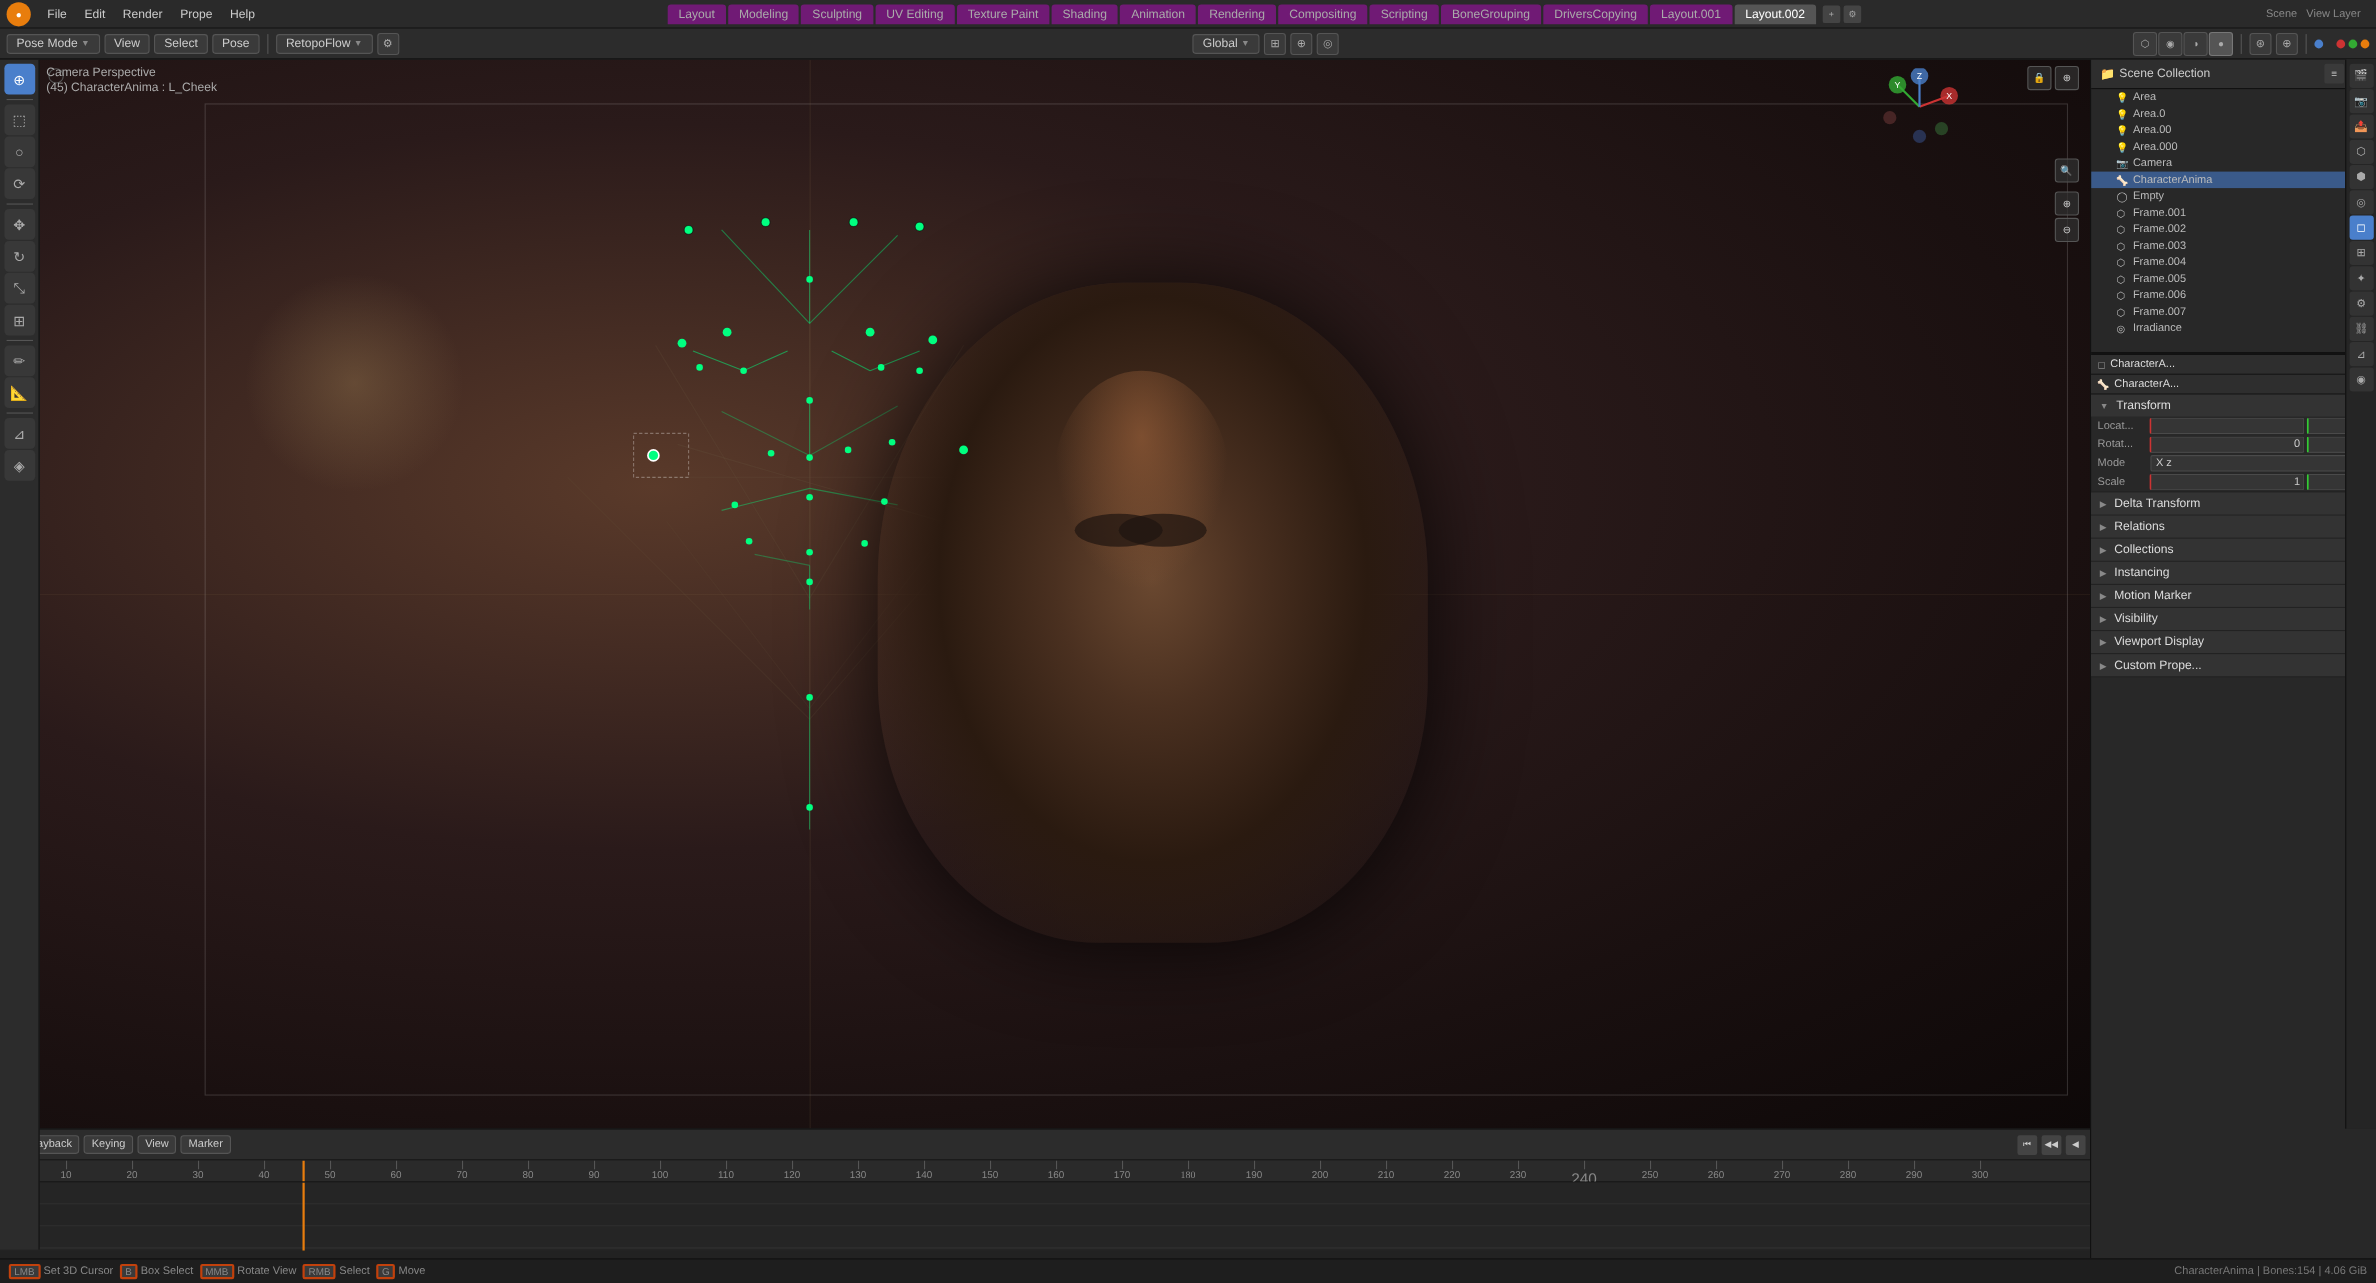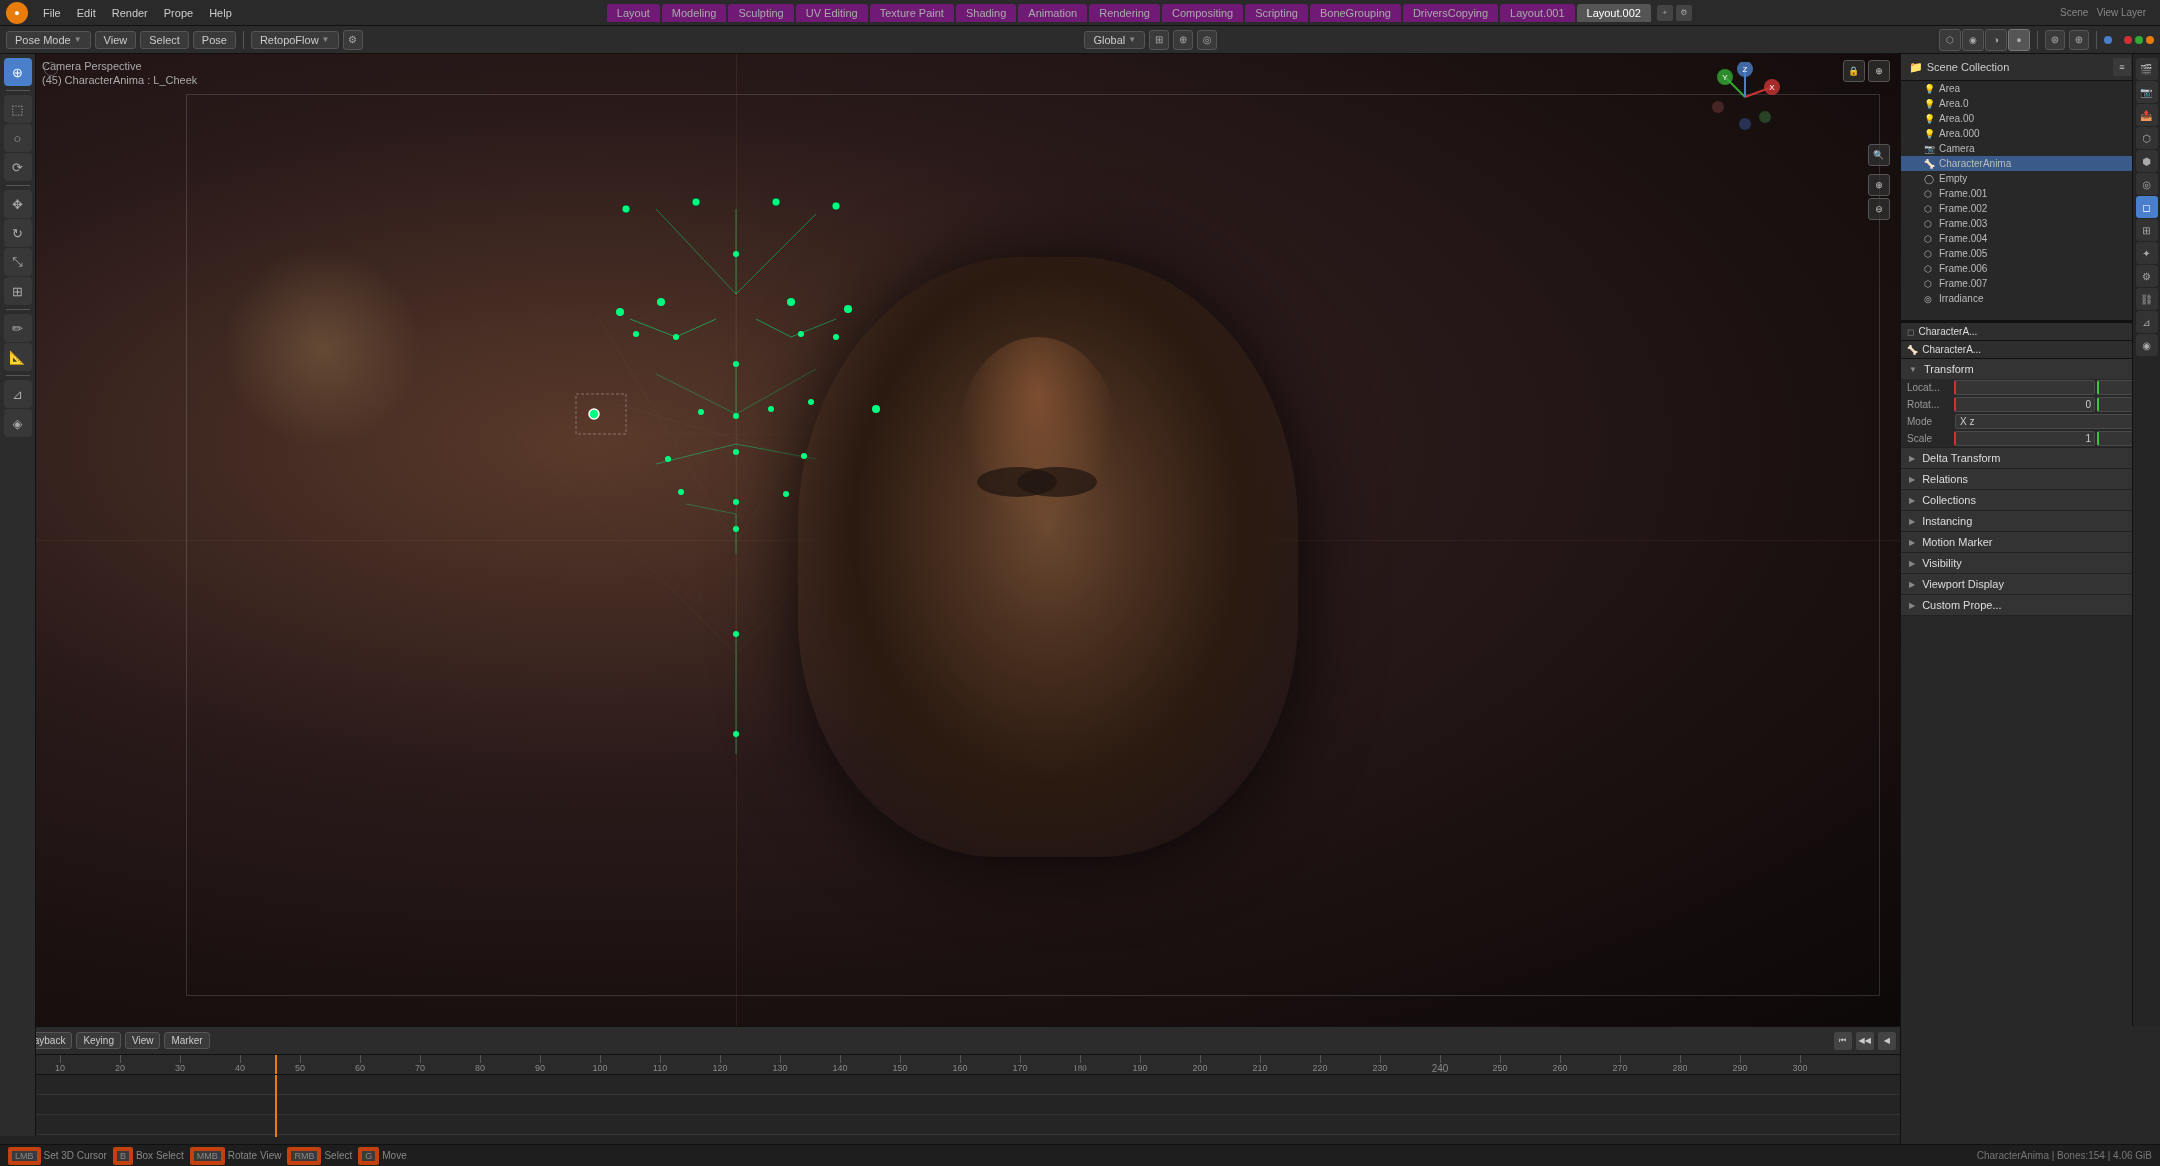--- a/index.html
+++ b/index.html
@@ -293,21 +293,21 @@
       background: #1e1e1e;
       border-top: 1px solid #111;
       display: flex; align-items: center;
       padding: 0 8px; gap: 6px;
       font-size: 10px; color: #888;
       z-index: 200;
     }
     .status-item { display: flex; align-items: center; gap: 3px; }
     .status-key {
       background: #3a3a3a;
-      border: 4px solid #c2410c;
+      border: 2px solid #c2410c;
       border-radius: 2px;
       padding: 0 3px;
       font-size: 9px;
       text-align: center;
     }
 
     
     .vis-icon {
       margin-left: auto;
       font-size: 9px; color: #666;
@@ -1009,21 +1009,21 @@
         <div style="position: absolute; left: 1140px; top: 8px; font-size: 9px; color: rgb(136, 136, 136); transform: translateX(-50%); white-space: nowrap;">190</div>
         <div style="position: absolute; left: 1200px; top: 0px; width: 1px; height: 8px; background: rgb(85, 85, 85);"></div>
         <div style="position: absolute; left: 1200px; top: 8px; font-size: 9px; color: rgb(136, 136, 136); transform: translateX(-50%); white-space: nowrap;">200</div>
         <div style="position: absolute; left: 1260px; top: 0px; width: 1px; height: 8px; background: rgb(85, 85, 85);"></div>
         <div style="position: absolute; left: 1260px; top: 8px; font-size: 9px; color: rgb(136, 136, 136); transform: translateX(-50%); white-space: nowrap;">210</div>
         <div style="position: absolute; left: 1320px; top: 0px; width: 1px; height: 8px; background: rgb(85, 85, 85);"></div>
         <div style="position: absolute; left: 1320px; top: 8px; font-size: 9px; color: rgb(136, 136, 136); transform: translateX(-50%); white-space: nowrap;">220</div>
         <div style="position: absolute; left: 1380px; top: 0px; width: 1px; height: 8px; background: rgb(85, 85, 85);"></div>
         <div style="position: absolute; left: 1380px; top: 8px; font-size: 9px; color: rgb(136, 136, 136); transform: translateX(-50%); white-space: nowrap;">230</div>
         <div style="position: absolute; left: 1440px; top: 0px; width: 1px; height: 8px; background: rgb(85, 85, 85);"></div>
-        <div style="position: absolute; left: 1440px; top: 8px; font-size: 10px; color: rgb(136, 136, 136); transform: translateX(-50%); white-space: nowrap;">240</div>
+        <div style="position: absolute; left: 1440px; top: 8px; font-size: 14px; color: rgb(136, 136, 136); transform: translateX(-50%); white-space: nowrap;">240</div>
         <div style="position: absolute; left: 1500px; top: 0px; width: 1px; height: 8px; background: rgb(85, 85, 85);"></div>
         <div style="position: absolute; left: 1500px; top: 8px; font-size: 9px; color: rgb(136, 136, 136); transform: translateX(-50%); white-space: nowrap;">250</div>
         <div style="position: absolute; left: 1560px; top: 0px; width: 1px; height: 8px; background: rgb(85, 85, 85);"></div>
         <div style="position: absolute; left: 1560px; top: 8px; font-size: 9px; color: rgb(136, 136, 136); transform: translateX(-50%); white-space: nowrap;">260</div>
         <div style="position: absolute; left: 1620px; top: 0px; width: 1px; height: 8px; background: rgb(85, 85, 85);"></div>
         <div style="position: absolute; left: 1620px; top: 8px; font-size: 9px; color: rgb(136, 136, 136); transform: translateX(-50%); white-space: nowrap;">270</div>
         <div style="position: absolute; left: 1680px; top: 0px; width: 1px; height: 8px; background: rgb(85, 85, 85);"></div>
         <div style="position: absolute; left: 1680px; top: 8px; font-size: 9px; color: rgb(136, 136, 136); transform: translateX(-50%); white-space: nowrap;">280</div>
         <div style="position: absolute; left: 1740px; top: 0px; width: 1px; height: 8px; background: rgb(85, 85, 85);"></div>
         <div style="position: absolute; left: 1740px; top: 8px; font-size: 9px; color: rgb(136, 136, 136); transform: translateX(-50%); white-space: nowrap;">290</div>

